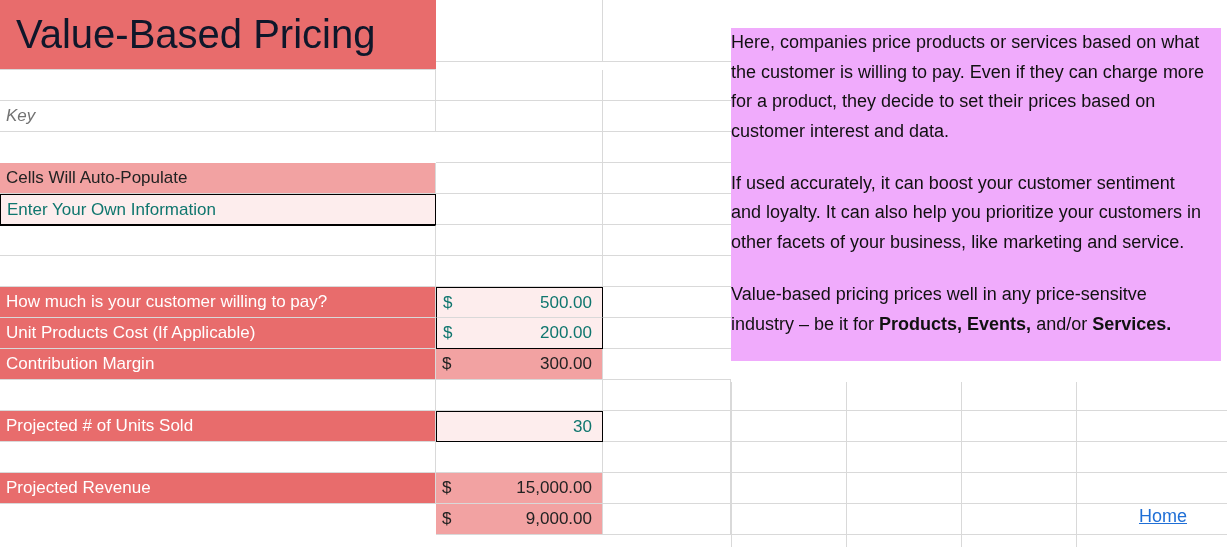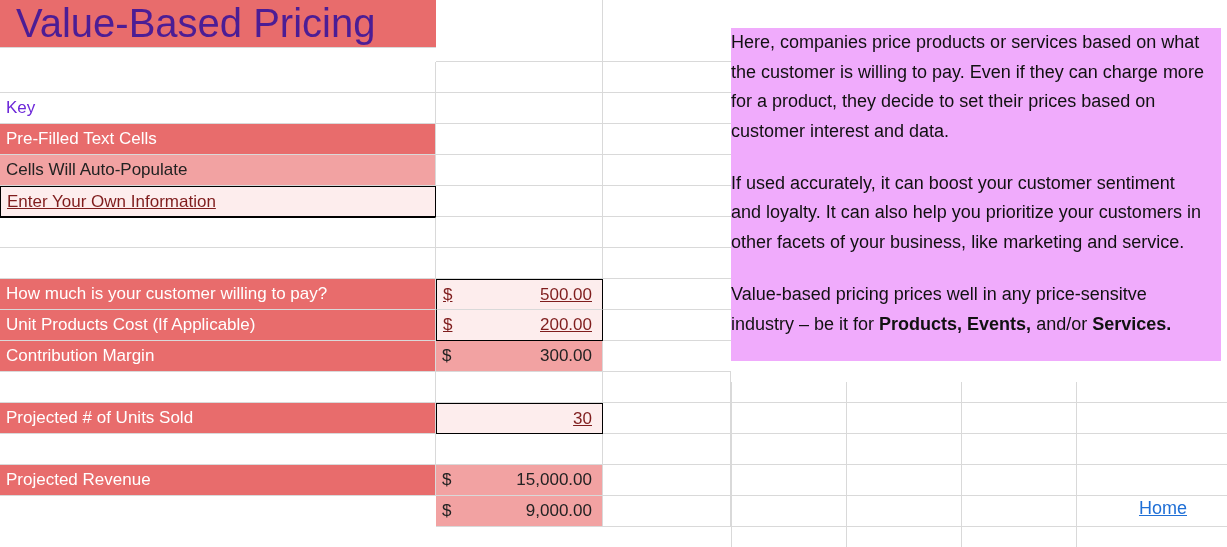--- a/index.html
+++ b/index.html
@@ -20,33 +20,33 @@
       height: 31px;
       border-right: 1px solid #d9d9d9;
       border-bottom: 1px solid #d9d9d9;
       display: flex;
       align-items: center;
       padding: 0 6px;
       overflow: visible;
       white-space: nowrap;
     }
     .cell.title {
-      height: 48px;
+      height: 70px;
       background: #e86c6c;
-      color: #4c1d95;
+      color: #0f172a;
       font-size: 40px;
       font-weight: 300;
       padding-left: 16px;
       border-right: none;
     }
     .cell.blank { background: #fff; }
-    .cell.key-label { color: #6d28d9; }
+    .cell.key-label { color: #737373; font-style: italic; }
     .cell.dark { background: #e86c6c; color: #fff; }
     .cell.med { background: #f2a2a2; color: #222; }
-    .cell.light { background: #fdeded; color: #7f1d1d; text-decoration: underline; }
+    .cell.light { background: #fdeded; color: #0f766e; }
     .cell.boxed { border: 1px solid #000; }
     .val {
       display: flex;
       width: 100%;
       justify-content: space-between;
       font-variant-numeric: tabular-nums;
     }
     .val .num { text-align: right; flex: 1; padding-right: 4px; margin-left: 24px; }
     .right-col-gridlines {
       position: absolute;
@@ -107,23 +107,20 @@
   <div class="cell blank mid" style="border-right:none;"></div>
   <div class="cell blank right" style="border:none;"></div>
 
   <div class="cell key-label row-stack">
     <span>Key</span>
   </div>
   <div class="cell blank rslot"></div>
   <div class="cell blank mid" style="border-right:none;"></div>
   <div class="cell blank right" style="border:none;"></div>
 
-  <div class="cell dark row-stack">
-    <span>Pre-Filled Text Cells</span>
-  </div>
   <div class="cell blank rslot"></div>
   <div class="cell blank mid" style="border-right:none;"></div>
   <div class="cell blank right" style="border:none;"></div>
 
   <div class="cell med row-stack">
     <span>Cells Will Auto-Populate</span>
   </div>
   <div class="cell blank rslot"></div>
   <div class="cell blank mid" style="border-right:none;"></div>
   <div class="cell blank right" style="border:none;"></div>

